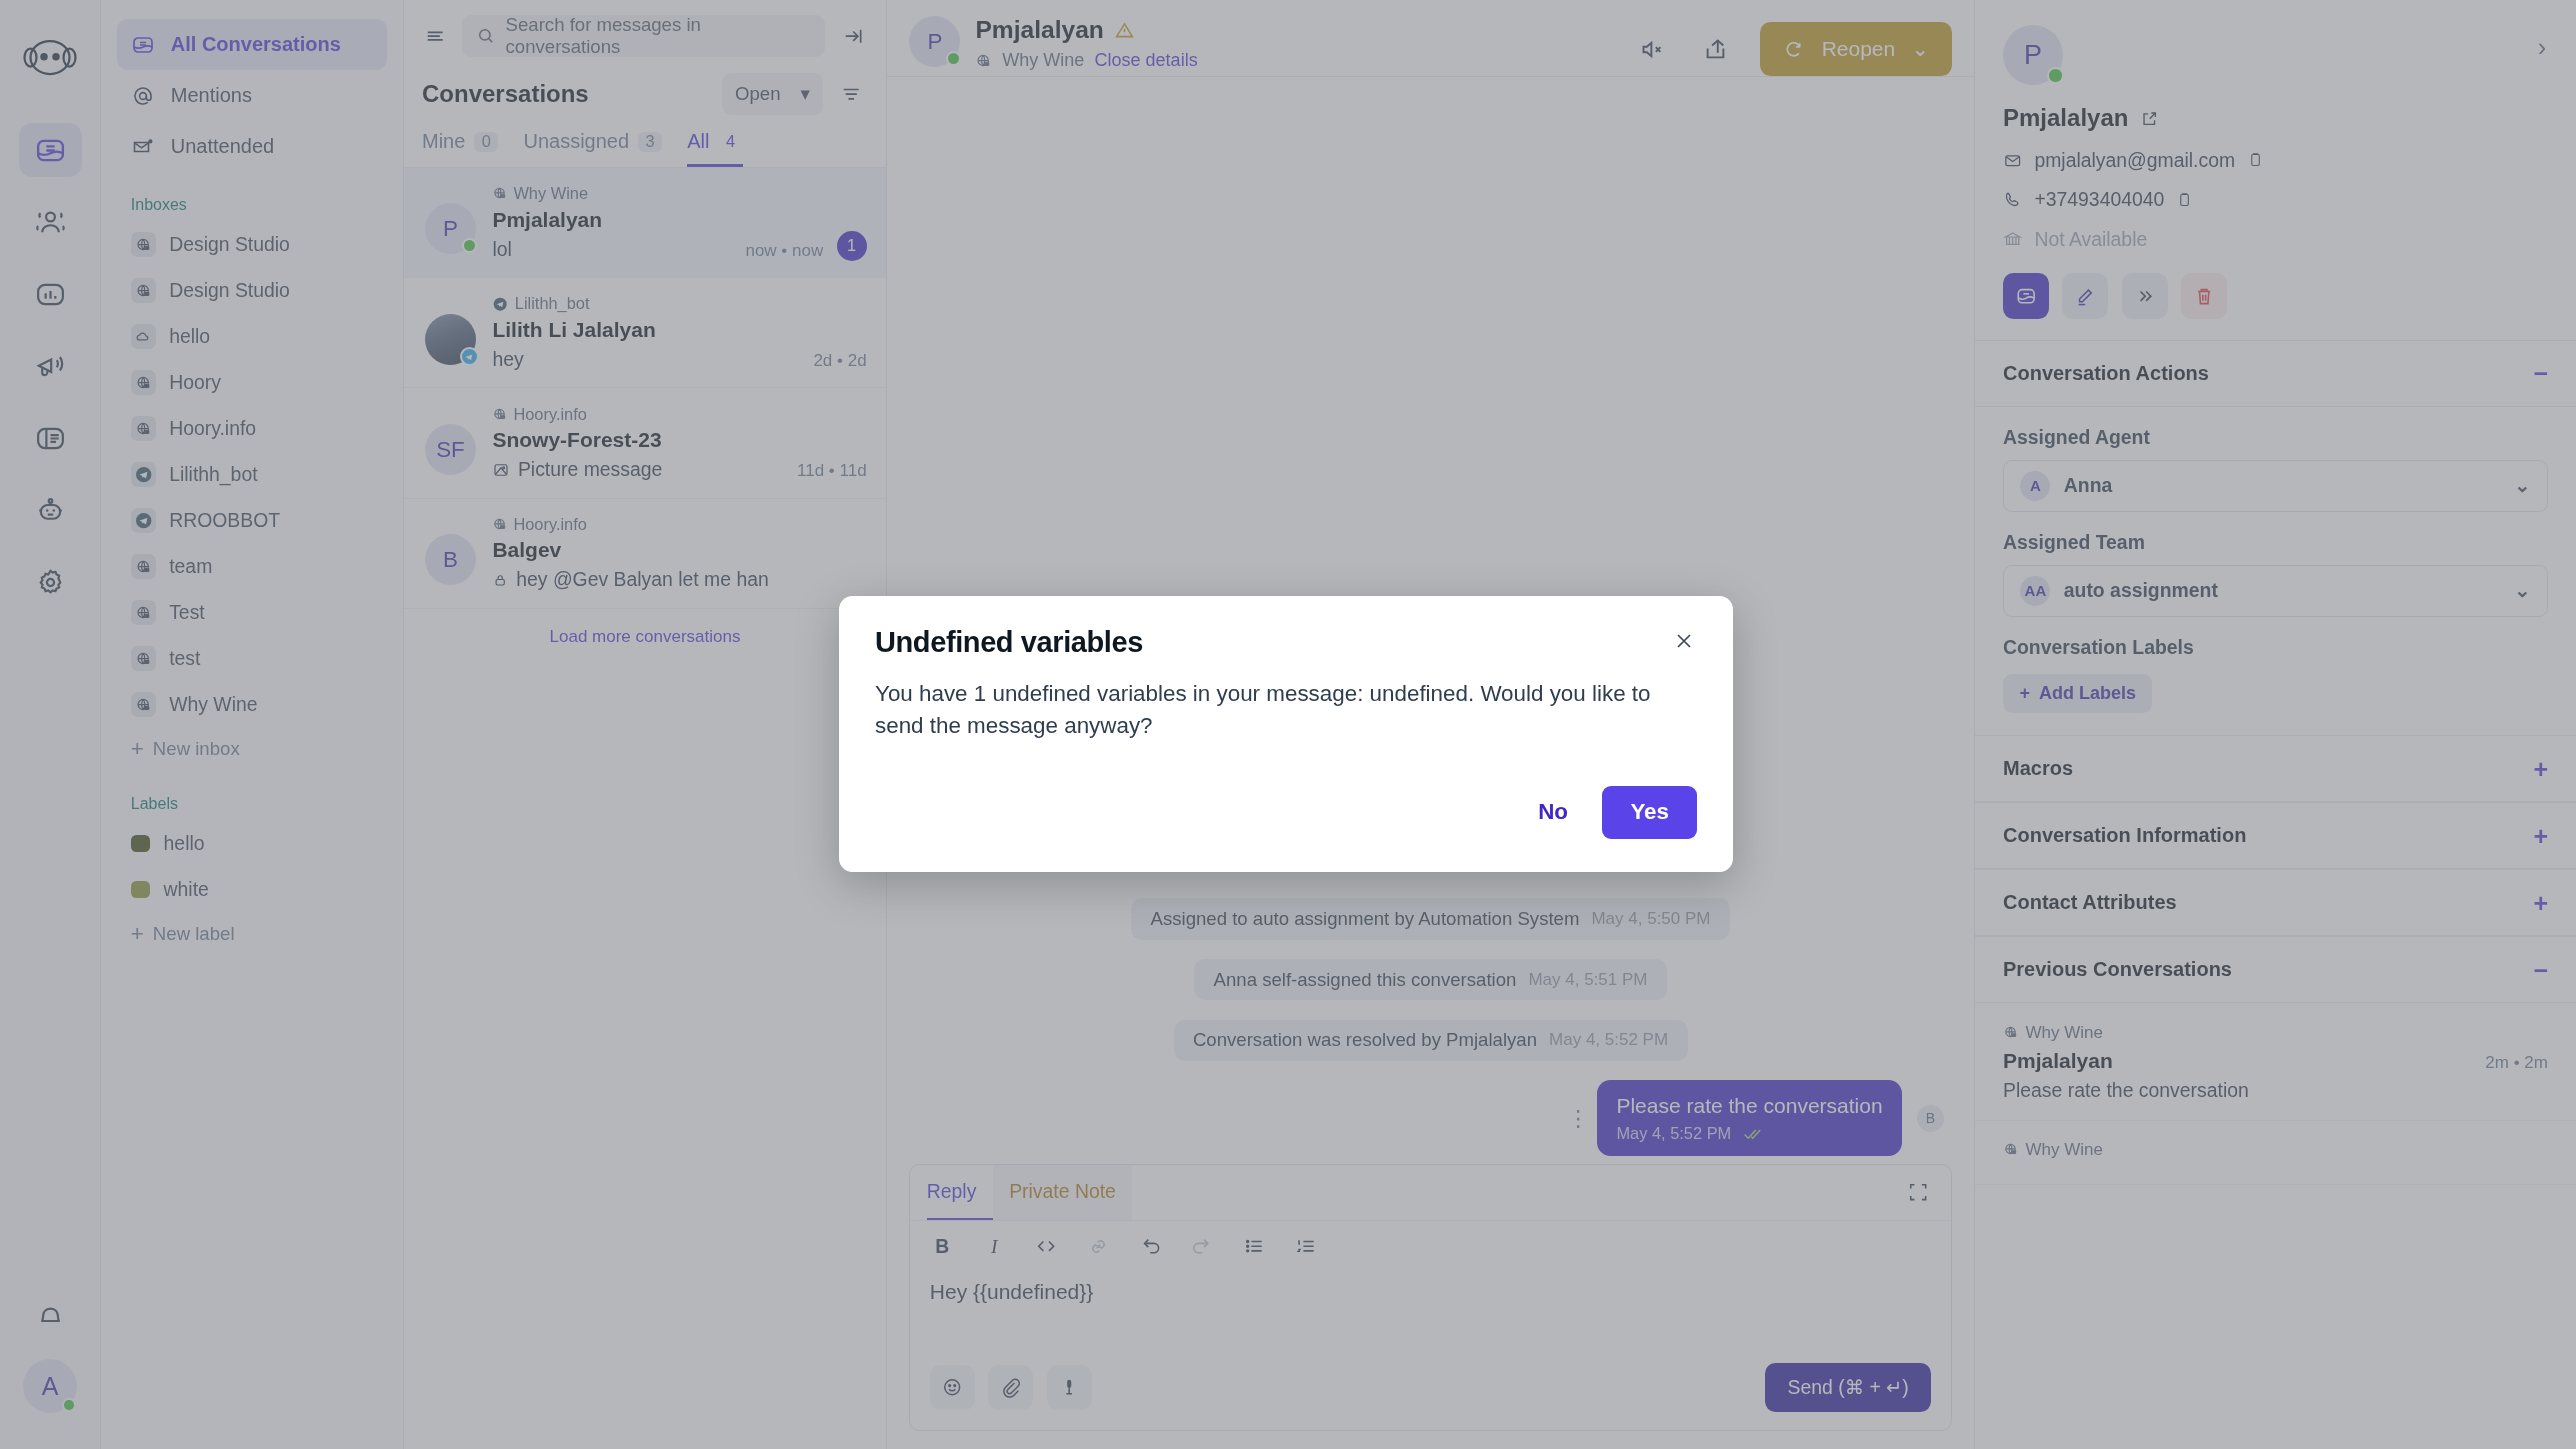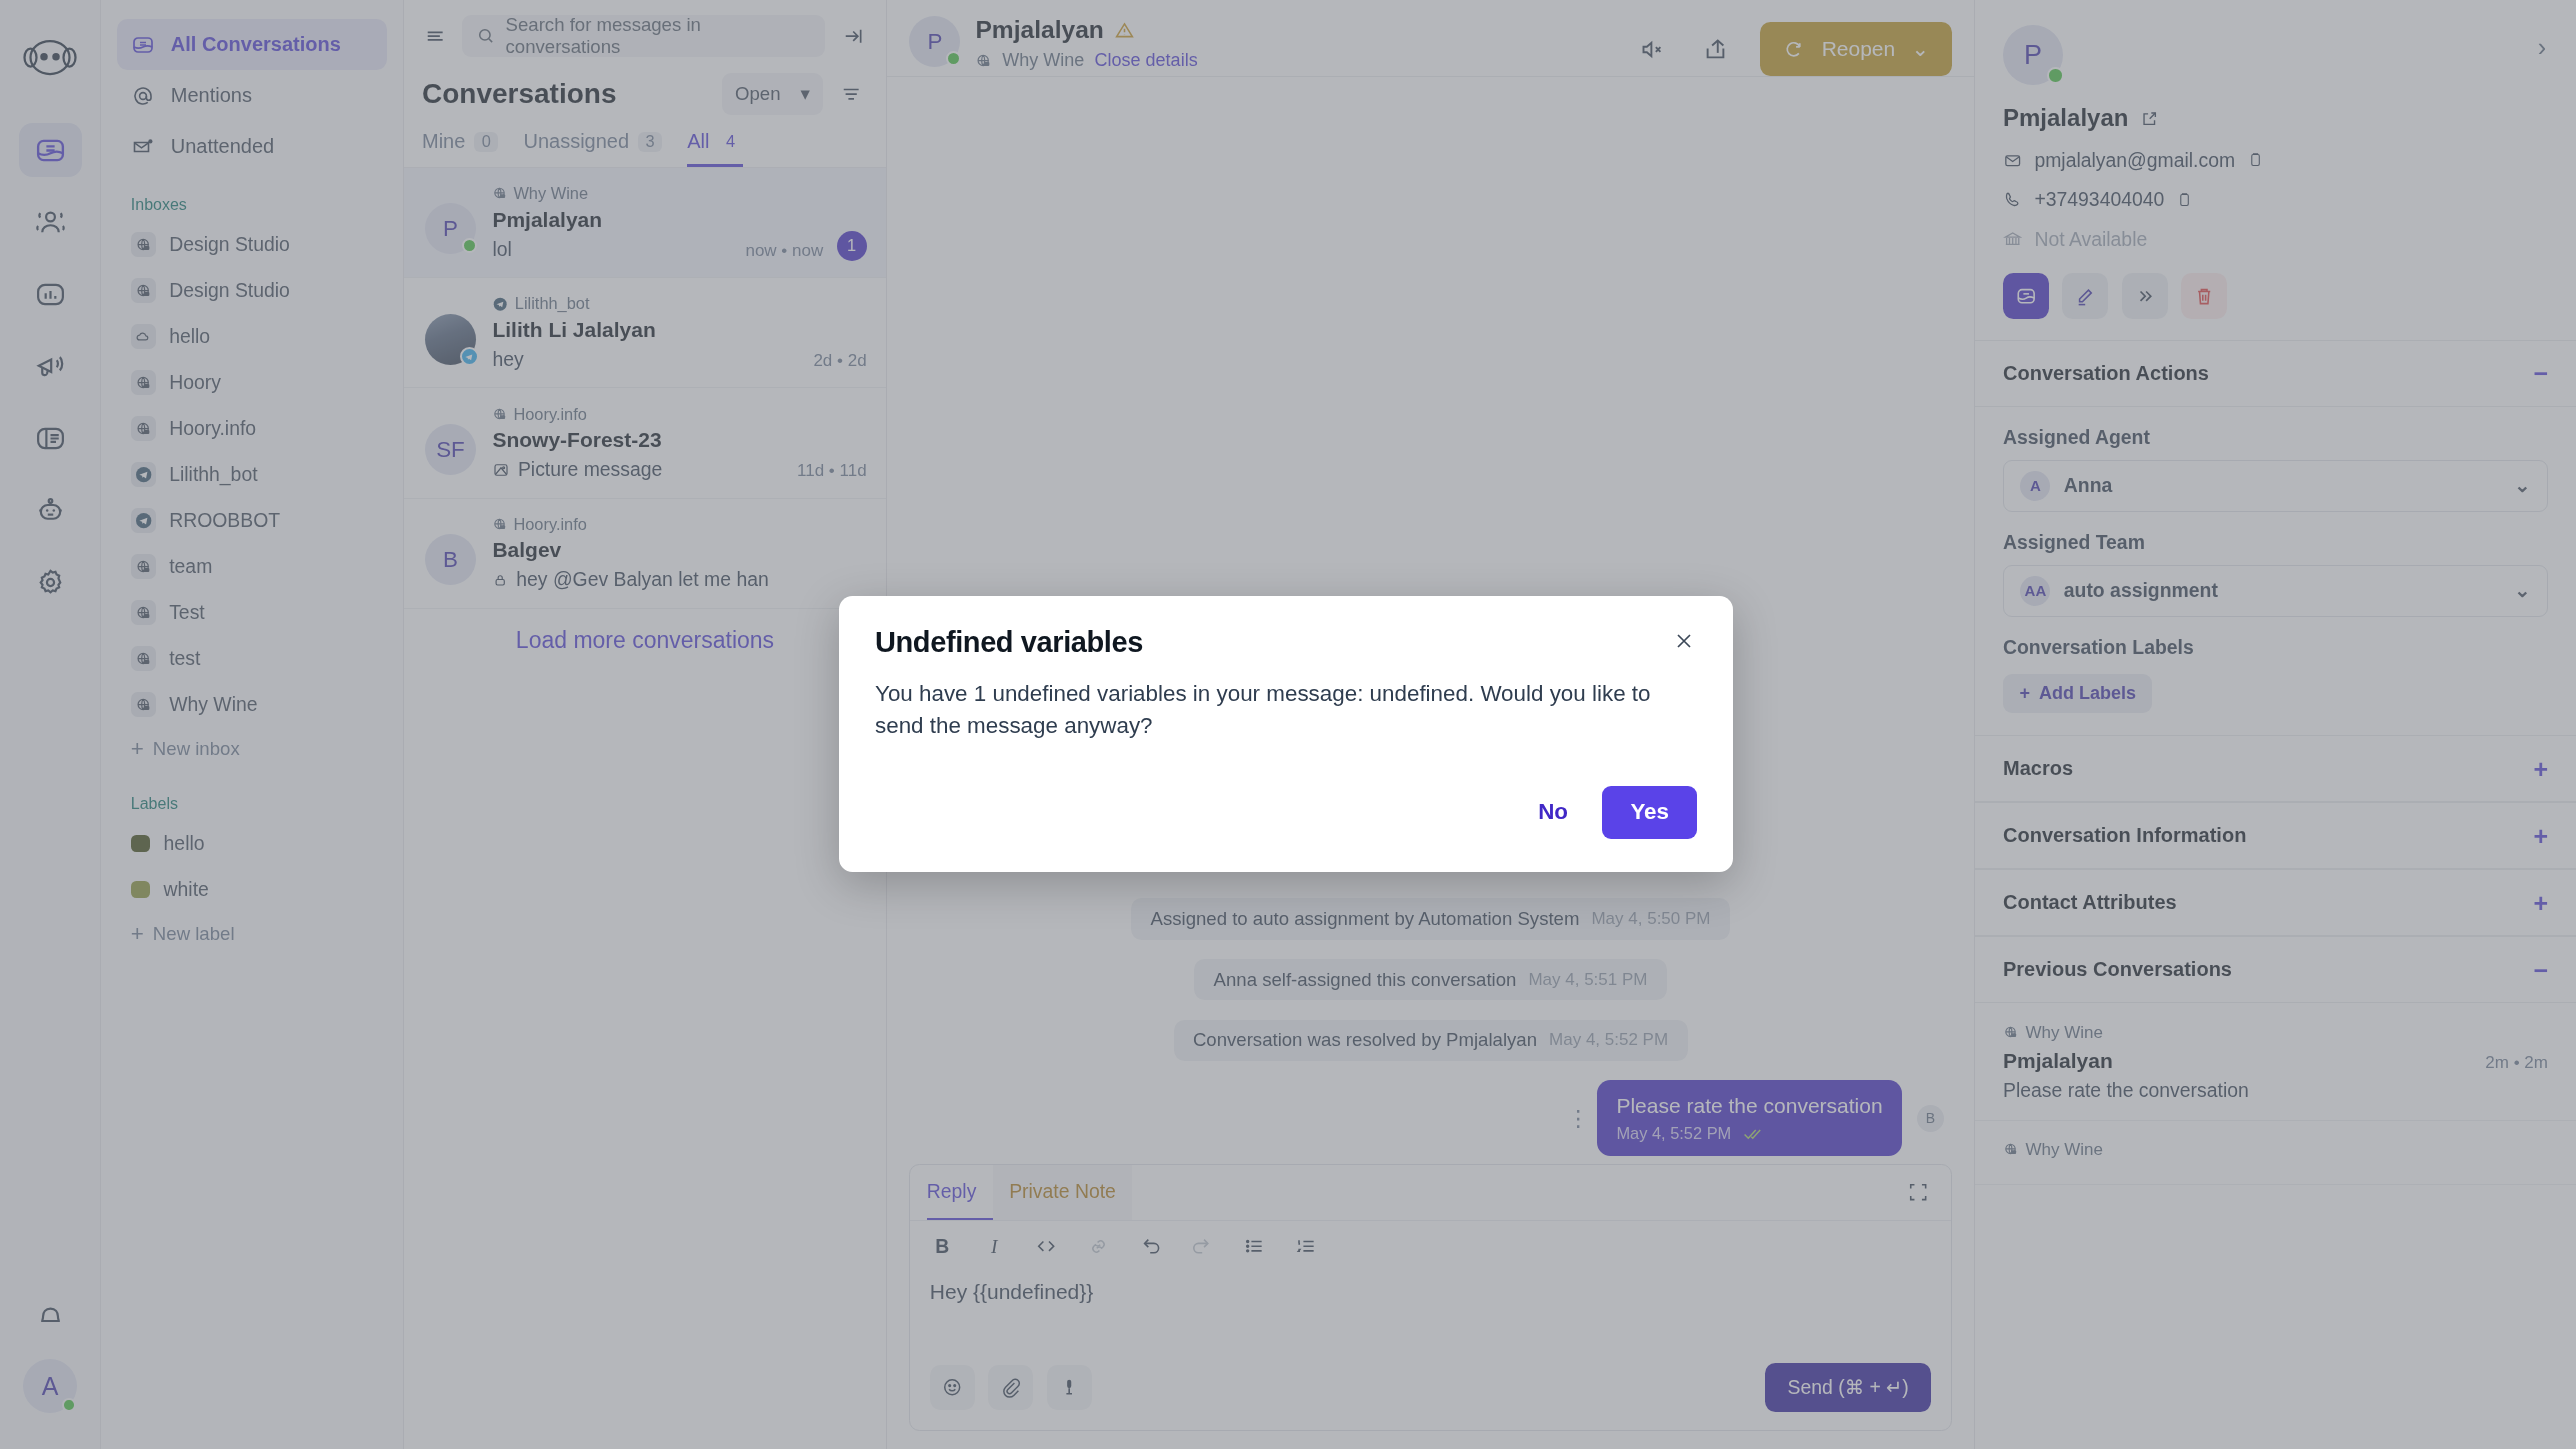--- a/index.html
+++ b/index.html
@@ -79,21 +79,21 @@
   }
   .search-row{ display:flex;align-items:center;gap:12px;padding:15px 16.4px 6px 16.4px;}
   .hamburger{width:30px;height:30px;display:flex;align-items:center;justify-content:center;cursor:pointer;flex:0 0 30px;}
   .search-box{
     flex:1 1 auto;display:flex;align-items:center;gap:10.4px;background:#f1f2f5;border-radius:9px;
     height:42px;padding:0 13.4px;
   }
   .search-box .ph{ font-size:18.6px;color:#55606e;}
   .collapse-btn{width:33px;height:33px;display:flex;align-items:center;justify-content:center;cursor:pointer;flex:0 0 33px;}
   .conv-title-row{ display:flex;align-items:center;padding:10.4px 16.4px 4.5px 18px;gap:10.4px;}
-  .conv-title{ font-size:28px;font-weight:bold;color:#0f1720;flex:1 1 auto;}
+  .conv-title{ font-size:24px;font-weight:bold;color:#0f1720;flex:1 1 auto;}
   .statussel{
     display:flex;align-items:center;gap:20px;background:#f1f2f5;border-radius:9px;height:42px;
     padding:0 13.4px;font-size:18.6px;color:#3c4858;cursor:pointer;
   }
   .filter-btn{width:36px;height:36px;display:flex;align-items:center;justify-content:center;cursor:pointer;}
   .tabs{ display:flex;align-items:flex-end;gap:25px;padding:10.4px 18px 0 18px;border-bottom:0.7px solid #ebecef;}
   .tab{ display:flex;align-items:center;gap:9px;padding-bottom:10.4px;font-size:20px;color:#6b7a90;cursor:pointer;border-bottom:3px solid transparent;}
   .tab.active{ color:#4c3ad6;border-bottom-color:#4c3ad6;font-weight:normal;}
   .tab .cnt{ background:#eceef2;border-radius:6px;padding:0.7px 7.5px;font-size:16.4px;color:#6b7a90;}
   .tab.active .cnt{ background:transparent;color:#4c3ad6;}
@@ -120,21 +120,21 @@
   .conv .body{ flex:1 1 auto; min-width:0;}
   .conv .inbox{ display:flex;align-items:center;gap:6px;font-size:16.4px;color:#5b6a7d;margin-bottom:4.5px;}
   .conv .nm{ font-size:21px;font-weight:bold;color:#0f1720;margin-bottom:6px;}
   .conv .pv{ font-size:19.4px;color:#2f3d4f;display:flex;align-items:center;gap:7.5px;white-space:nowrap;overflow:hidden;}
   .conv .meta{ display:flex;flex-direction:row;align-items:flex-end;gap:13.4px;padding-top:19.4px;flex:0 0 auto;}
   .conv .time{ font-size:17px;color:#6b7a90;white-space:nowrap;}
   .conv .unread{
     width:30px;height:30px;border-radius:50%;background:#4128c6;color:#fff;font-size:16.4px;
     display:flex;align-items:center;justify-content:center;
   }
-  .loadmore{ text-align:center;color:#4c3ad6;font-size:23px;padding:18px 0;cursor:pointer;}
+  .loadmore{ text-align:center;color:#4c3ad6;font-size:17px;padding:18px 0;cursor:pointer;}
 
   
   .center{ flex:1 1 auto; display:flex; flex-direction:column; background:#fff; min-width:0;}
   .chat-head{ padding:16.4px 22.4px 0 22.4px;border-bottom:0.7px solid #e9eaee;}
   .chat-head-top{ display:flex;align-items:flex-start;gap:15px;}
   .chat-av{
     width:51px;height:51px;border-radius:50%;background:#dfe2f0;color:#3d2fa8;
     display:flex;align-items:center;justify-content:center;font-size:22.4px;flex:0 0 51px;position:relative;
   }
   .chat-av .stat{position:absolute;right:-0.7px;bottom:1.5px;width:15px;height:15px;border-radius:50%;background:#44c13c;border:2.2px solid #fff;}

